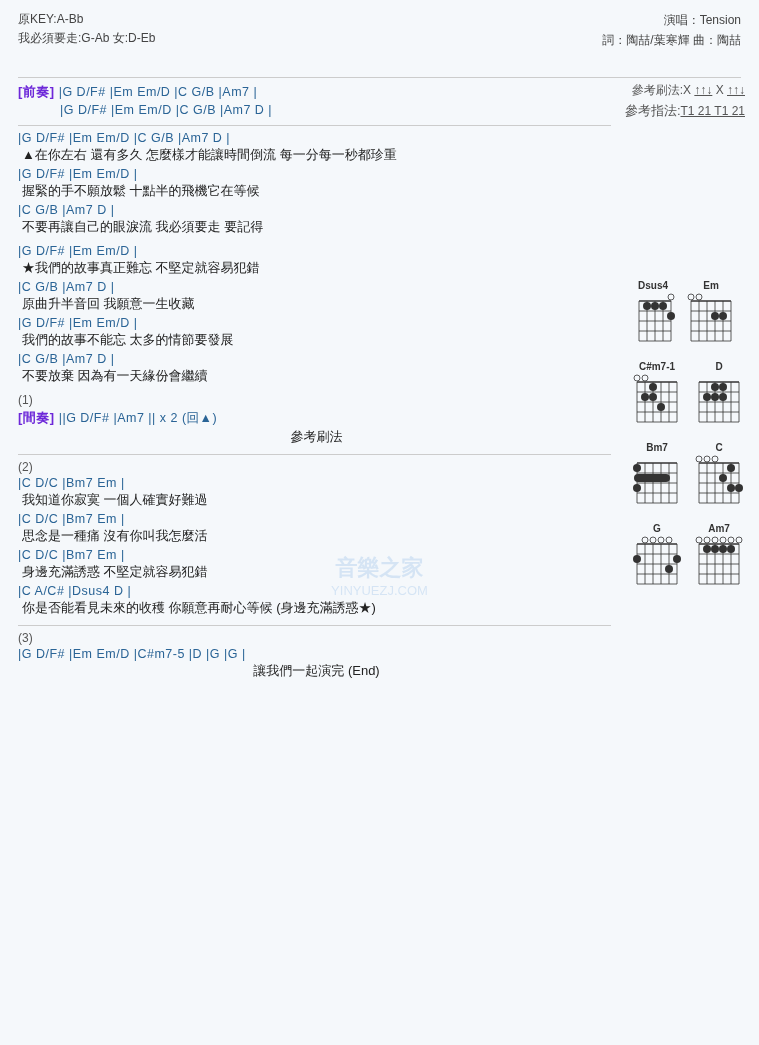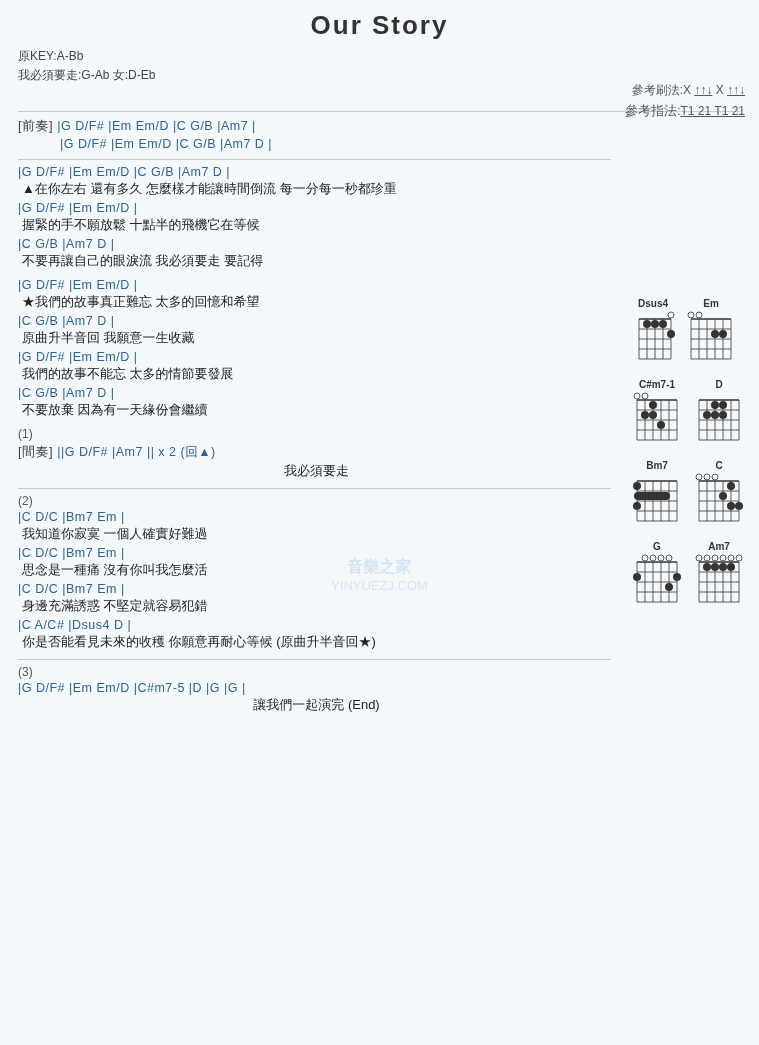--- a/index.html
+++ b/index.html
@@ -51,22 +51,22 @@
       color: #555;
       margin-bottom: 16px;
       line-height: 1.7;
     }
     .divider {
       border: none;
       border-top: 1px solid #ccc;
       margin: 5px 0;
     }
     .section-label {
-      color: #404040;
-      font-weight: normal;
+      color: #6d28d9;
+      font-weight: bold;
       font-size: 13px;
     }
     .chord-line {
       font-size: 12.5px;
       color: #2a6496;
       font-family: 'Arial', monospace;
       letter-spacing: 0.5px;
       margin-bottom: 1px;
       margin-top: 2px;
     }
@@ -84,27 +84,27 @@
       opacity: 0.18;
       font-size: 18px;
       color: #4a90d9;
       pointer-events: none;
       white-space: nowrap;
       z-index: 10;
       display: flex;
       flex-direction: column;
       align-items: center;
     }
-    .watermark-zh { font-size: 16px; font-weight: bold; }
+    .watermark-zh { font-size: 22px; font-weight: bold; }
     .watermark-en { font-size: 13px; }
     
     .diagrams-col {
       position: absolute;
       right: 14px;
-      top: 298px;
+      top: 280px;
       display: flex;
       flex-direction: column;
       gap: 18px;
     }
     .diagram-pair {
       display: flex;
       gap: 10px;
     }
     .diagram-box {
       display: flex;
@@ -121,26 +121,29 @@
       padding-right: 130px;
     }
     .section-block { margin-bottom: 8px; }
     .paren-label { font-size: 12px; color: #555; margin: 4px 0 2px 0; }
   </style>
 </head>
 <body>
 
 <div class="page">
 
-  <div class="title">Our Story</div>
 
   <div class="meta-row">
     <div class="meta-left">
       <div>原KEY:A-Bb</div>
       <div>我必須要走:G-Ab 女:D-Eb</div>
+    </div>
+    <div class="meta-right">
+      <div>演唱：Tension</div>
+      <div>詞：陶喆/葉寒輝  曲：陶喆</div>
     </div>
   </div>
 
   <hr class="divider">
 
   <div class="content-area">
 
     <div class="ref-row" style="position:absolute; right:14px; top:80px;">
       <div>
         <span style="font-size:12px; color:#555;">參考刷法:X </span><span style="font-size:12px; color:#555; text-decoration:underline;">↑↑↓</span><span style="font-size:12px; color:#555;"> X </span><span style="font-size:12px; color:#555; text-decoration:underline;">↑↑↓</span>
@@ -166,50 +169,50 @@
       <div class="chord-line">|G           D/F#              |Em              Em/D   |C          G/B    |Am7    D    |</div>
       <div class="lyric-line">▲在你左右   還有多久   怎麼樣才能讓時間倒流    每一分每一秒都珍重</div>
       <div class="chord-line">|G       D/F#         |Em        Em/D   |</div>
       <div class="lyric-line">握緊的手不願放鬆   十點半的飛機它在等候</div>
       <div class="chord-line">|C        G/B     |Am7     D    |</div>
       <div class="lyric-line">不要再讓自己的眼淚流   我必須要走    要記得</div>
     </div>
 
     <div class="section-block">
       <div class="chord-line">|G       D/F#          |Em    Em/D    |</div>
-      <div class="lyric-line">★我們的故事真正難忘   太多的回憶和希望</div>
+      <div class="lyric-line">★我們的故事真正難忘   不堅定就容易犯錯</div>
       <div class="chord-line">|C     G/B     |Am7    D    |</div>
       <div class="lyric-line">原曲升半音回   我願意一生收藏</div>
       <div class="chord-line">|G       D/F#     |Em    Em/D    |</div>
       <div class="lyric-line">我們的故事不能忘   太多的情節要發展</div>
       <div class="chord-line">|C     G/B     |Am7    D    |</div>
       <div class="lyric-line">不要放棄   因為有一天緣份會繼續</div>
     </div>
 
     <div class="section-block">
       <div class="paren-label">(1)</div>
       <div class="chord-line">
         <span class="section-label">[間奏]</span>
         <span>||G    D/F#    |Am7    || x 2   (回▲)</span>
       </div>
-      <div class="lyric-line" style="text-align:center;">我必須要走</div>
+      <div class="lyric-line" style="text-align:center;">參考刷法</div>
     </div>
 
     <hr class="divider">
 
     <div class="section-block">
       <div class="paren-label">(2)</div>
       <div class="chord-line">|C      D/C          |Bm7     Em    |</div>
       <div class="lyric-line">我知道你寂寞   一個人確實好難過</div>
       <div class="chord-line">|C      D/C          |Bm7     Em    |</div>
       <div class="lyric-line">思念是一種痛   沒有你叫我怎麼活</div>
       <div class="chord-line">|C      D/C          |Bm7     Em    |</div>
       <div class="lyric-line">身邊充滿誘惑   不堅定就容易犯錯</div>
       <div class="chord-line">|C           A/C#           |Dsus4     D    |</div>
-      <div class="lyric-line">你是否能看見未來的收穫   你願意再耐心等候 (原曲升半音回★)</div>
+      <div class="lyric-line">你是否能看見未來的收穫   你願意再耐心等候 (身邊充滿誘惑★)</div>
     </div>
 
     <hr class="divider">
 
     <div class="section-block">
       <div class="paren-label">(3)</div>
       <div class="chord-line">|G    D/F#   |Em    Em/D   |C#m7-5   |D    |G    |G    |</div>
       <div class="lyric-line" style="text-align:center;">讓我們一起演完   (End)</div>
     </div>
 

